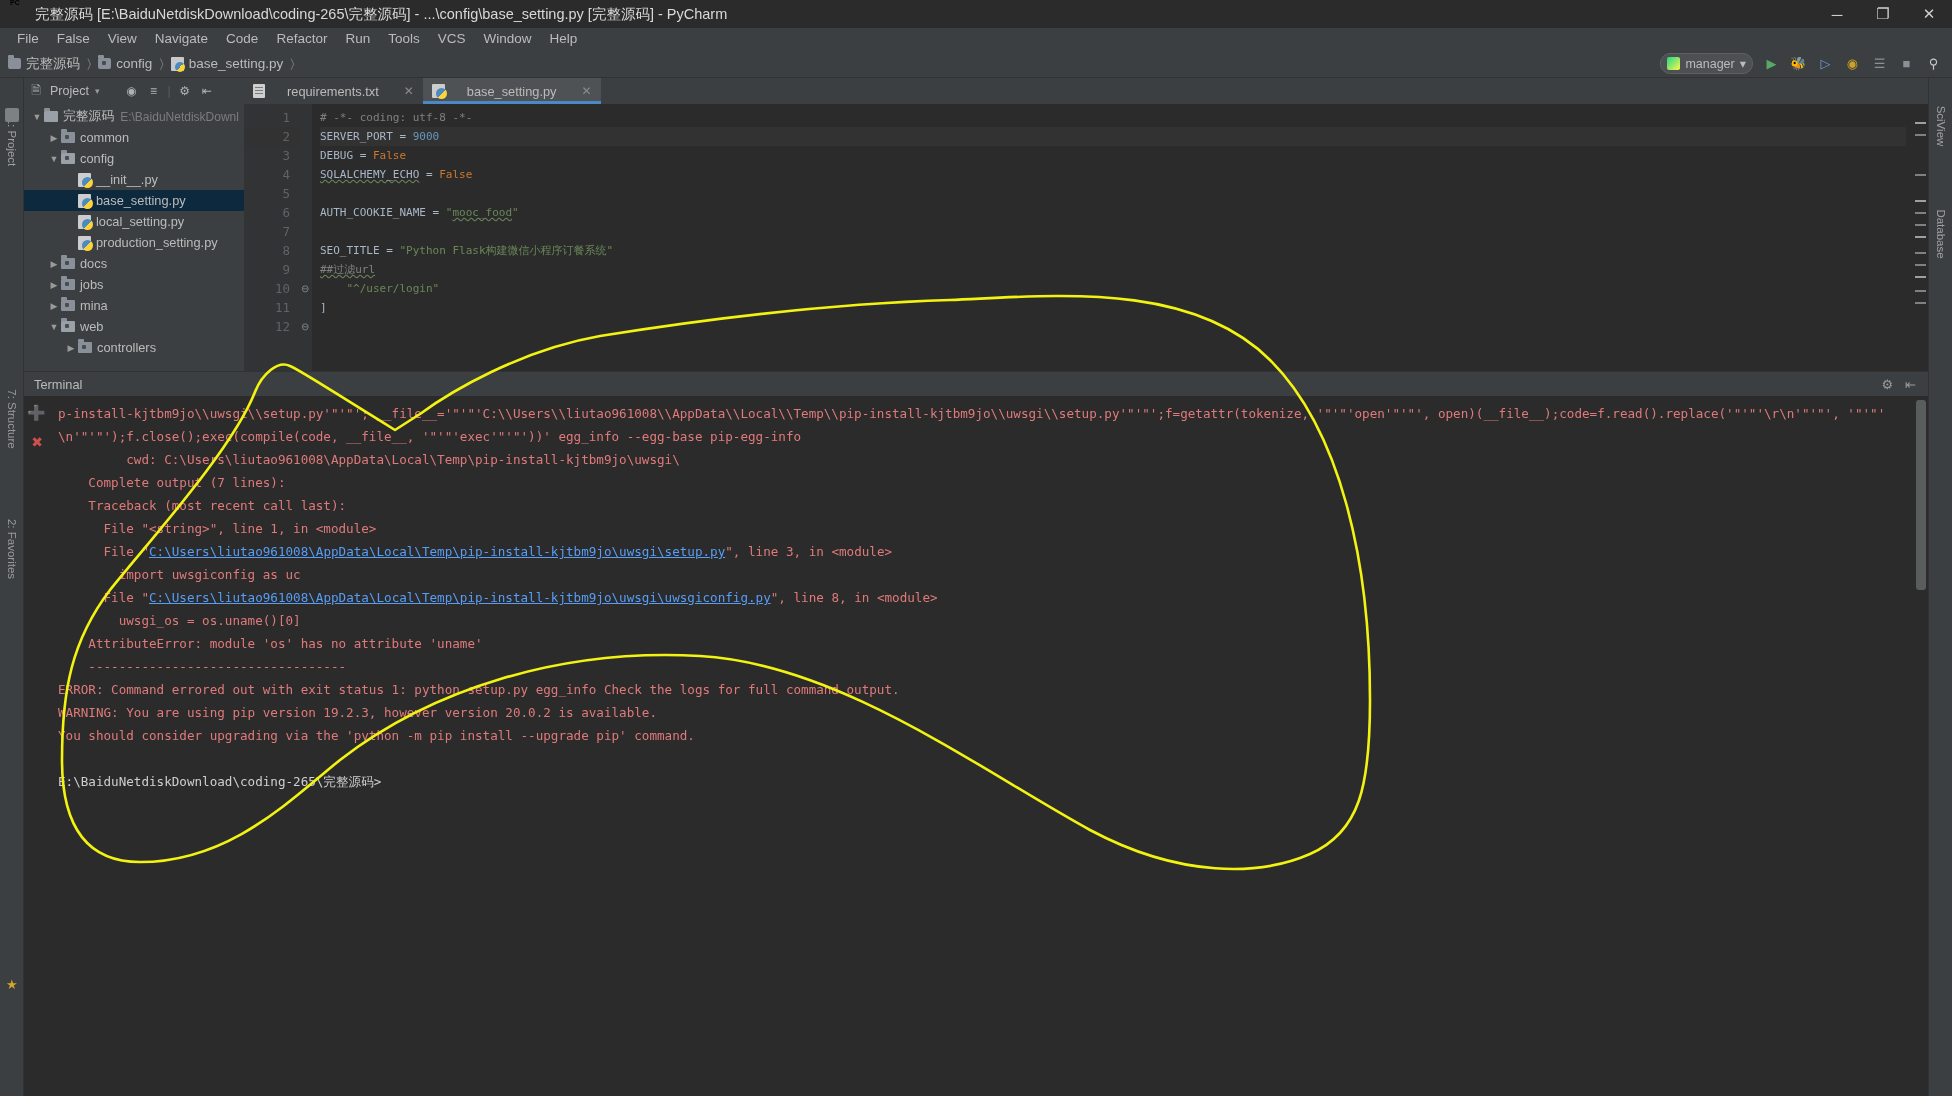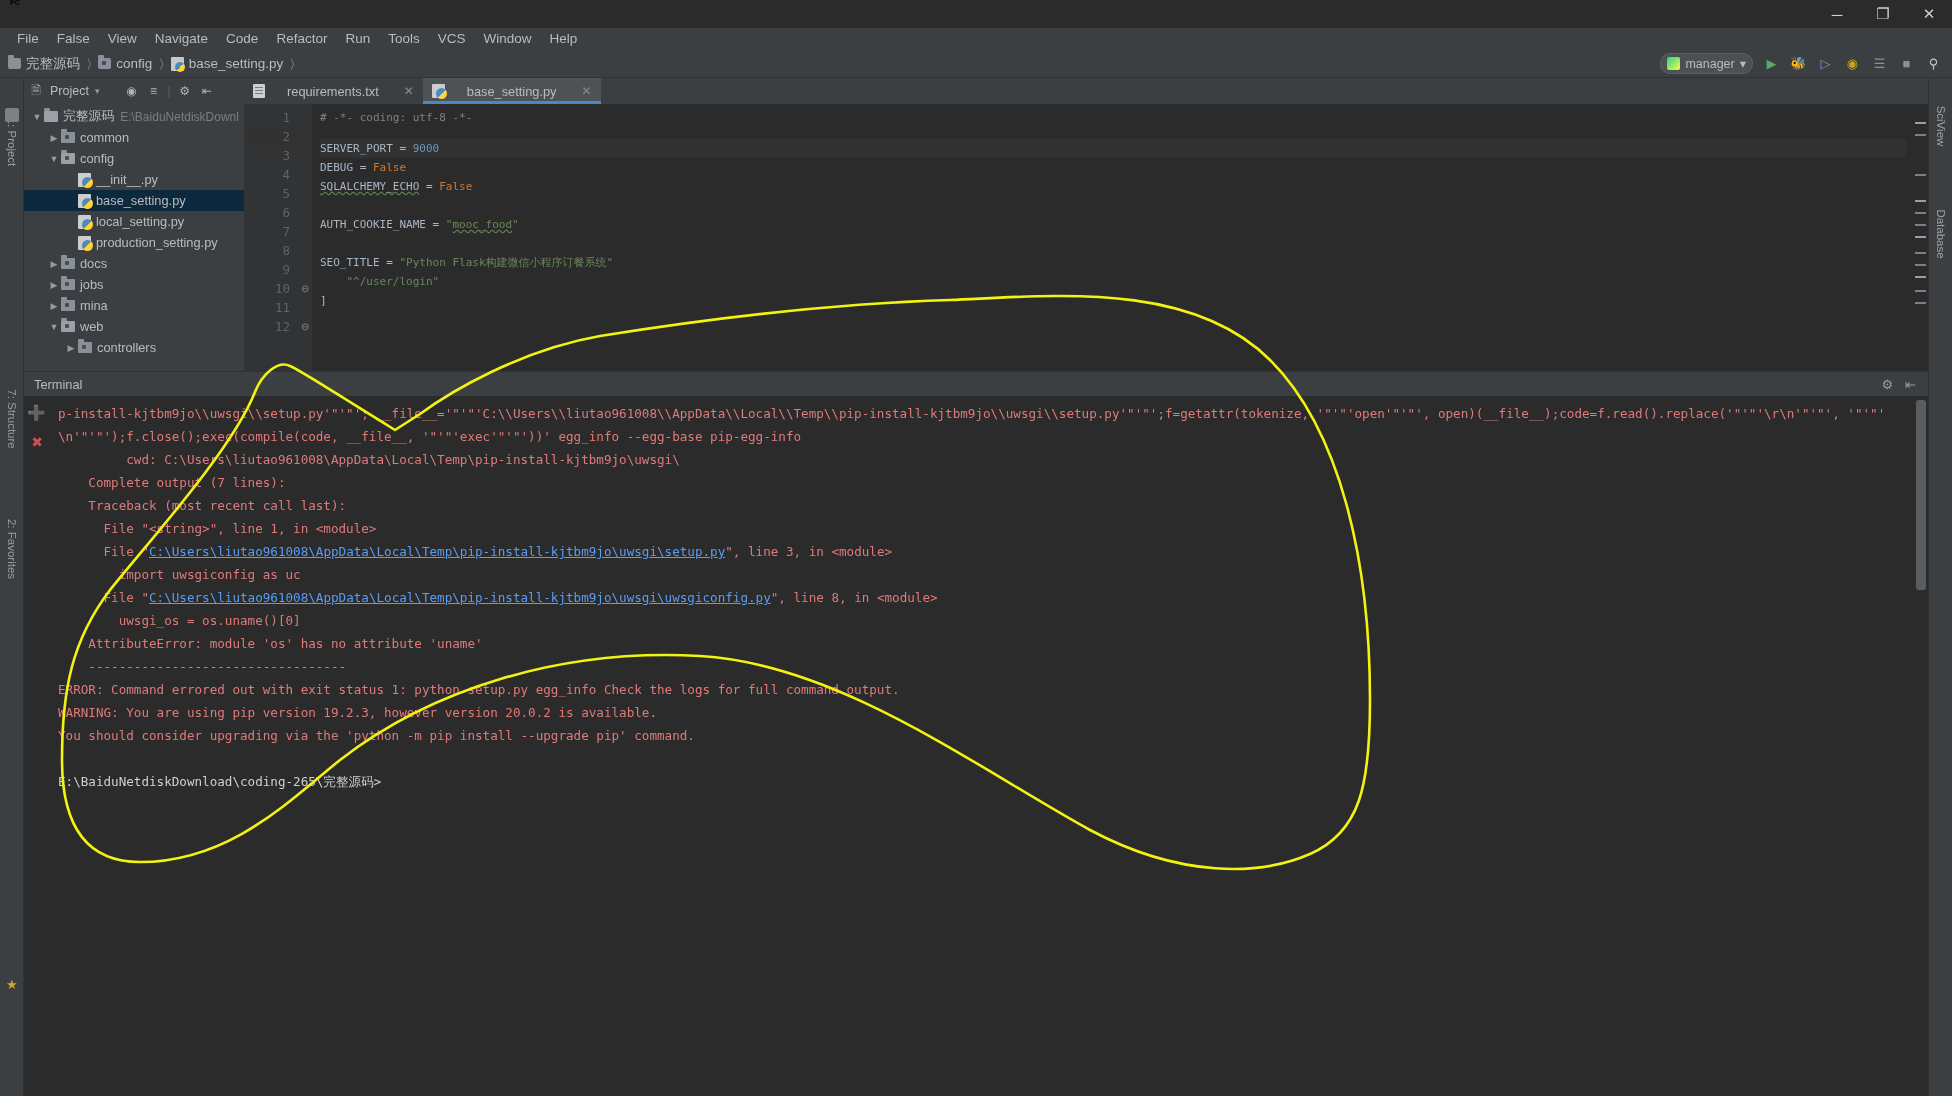--- a/index.html
+++ b/index.html
@@ -85,21 +85,21 @@
   #gutter { width:56px; background:#313335; color:#606366; font-family:"DejaVu Sans Mono",monospace;
      font-size:12.5px; text-align:right; padding-top:4px; flex:0 0 56px;}
   #gutter div { height:19px; line-height:19px; padding-right:10px;}
   #fold { width:12px; background:#313335; flex:0 0 12px; position:relative; padding-top:4px;}
   #code { flex:1; font-family:"DejaVu Sans Mono",monospace; font-size:11px; padding-top:4px;
      color:#a9b7c6; position:relative; padding-left:8px; }
   #code .ln { height:19px; line-height:19px; white-space:pre; }
   .kw { color:#cc7832; } .num { color:#6897bb; } .str { color:#6a8759; }
   .cmt { color:#808080; } .var { color:#a9b7c6; }
   .wavy { text-decoration: underline wavy #6a8759; text-decoration-skip-ink:none;}
-  .cline { background:#323232;margin-top:12px; }
+  .cline { background:#323232; }
   #editor-right-strip { width:22px; background:#2b2b2b; flex:0 0 22px; position:relative;}
   .marker { position:absolute; right:2px; width:11px; height:2px; background:#a0a0a0;}
 
   
   #terminal-panel { flex:1; background:#3c3f41; display:flex; flex-direction:column; min-height:0;
      border-top:1px solid #323232;}
   #term-head { height:24px; display:flex; align-items:center; color:#bbbbbb; font-size:12.8px;
      padding-left:10px; }
   #term-head .right { margin-left:auto; display:flex; gap:12px; padding-right:12px; color:#9a9a9a; font-size:13px;}
   #term-body { flex:1; display:flex; background:#2b2b2b; min-height:0; }
@@ -113,20 +113,21 @@
   #term-scroll .thumb{ position:absolute; left:2px; right:2px; top:4px; height:190px; background:#5a5d5e; border-radius:3px;}
 
   
   #annotation { position:absolute; left:0; top:0; width:1952px; height:1096px; pointer-events:none; }
 </style>
 </head>
 <body>
 
 <div id="titlebar">
   <span class="tb-icon"><span class="pycharm-glyph"></span></span>
+  <span class="tb-text">完整源码 [E:\BaiduNetdiskDownload\coding-265\完整源码] - ...\config\base_setting.py [完整源码] - PyCharm</span>
   <div id="win-controls">
     <div>─</div>
     <div>❐</div>
     <div class="close">✕</div>
   </div>
 </div>
 
 <div id="menubar">
   <span>File</span>
   <span>False</span>
@@ -316,20 +317,21 @@
             </div>
           <div id="code">
               <div class="ln"><span class="cmt"># -*- coding: utf-8 -*-</span></div>
               <div class="ln cline"><span class="var">SERVER_PORT = </span><span class="num">9000</span></div>
               <div class="ln"><span class="var">DEBUG = </span><span class="kw">False</span></div>
               <div class="ln"><span class="var wavy">SQLALCHEMY_ECHO</span><span class="var"> = </span><span class="kw">False</span></div>
               <div class="ln">&nbsp;</div>
               <div class="ln"><span class="var">AUTH_COOKIE_NAME = </span><span class="str">"</span><span class="str wavy">mooc_food</span><span class="str">"</span></div>
               <div class="ln">&nbsp;</div>
               <div class="ln"><span class="var">SEO_TITLE = </span><span class="str">"Python Flask构建微信小程序订餐系统"</span></div>
+              <div class="ln"><span class="cmt wavy">##过滤url</span></div>
               <div class="ln"><span class="str">    "^/user/login"</span></div>
               <div class="ln"><span class="var">]</span></div>
             </div>
           <div id="editor-right-strip">
               <div class="marker" style="top: 18px; background: rgb(154, 160, 166);"></div>
               <div class="marker" style="top: 30px; background: rgb(125, 129, 134);"></div>
               <div class="marker" style="top: 70px; background: rgb(125, 129, 134);"></div>
               <div class="marker" style="top: 96px; background: rgb(154, 160, 166);"></div>
               <div class="marker" style="top: 108px; background: rgb(125, 129, 134);"></div>
               <div class="marker" style="top: 120px; background: rgb(125, 129, 134);"></div>

